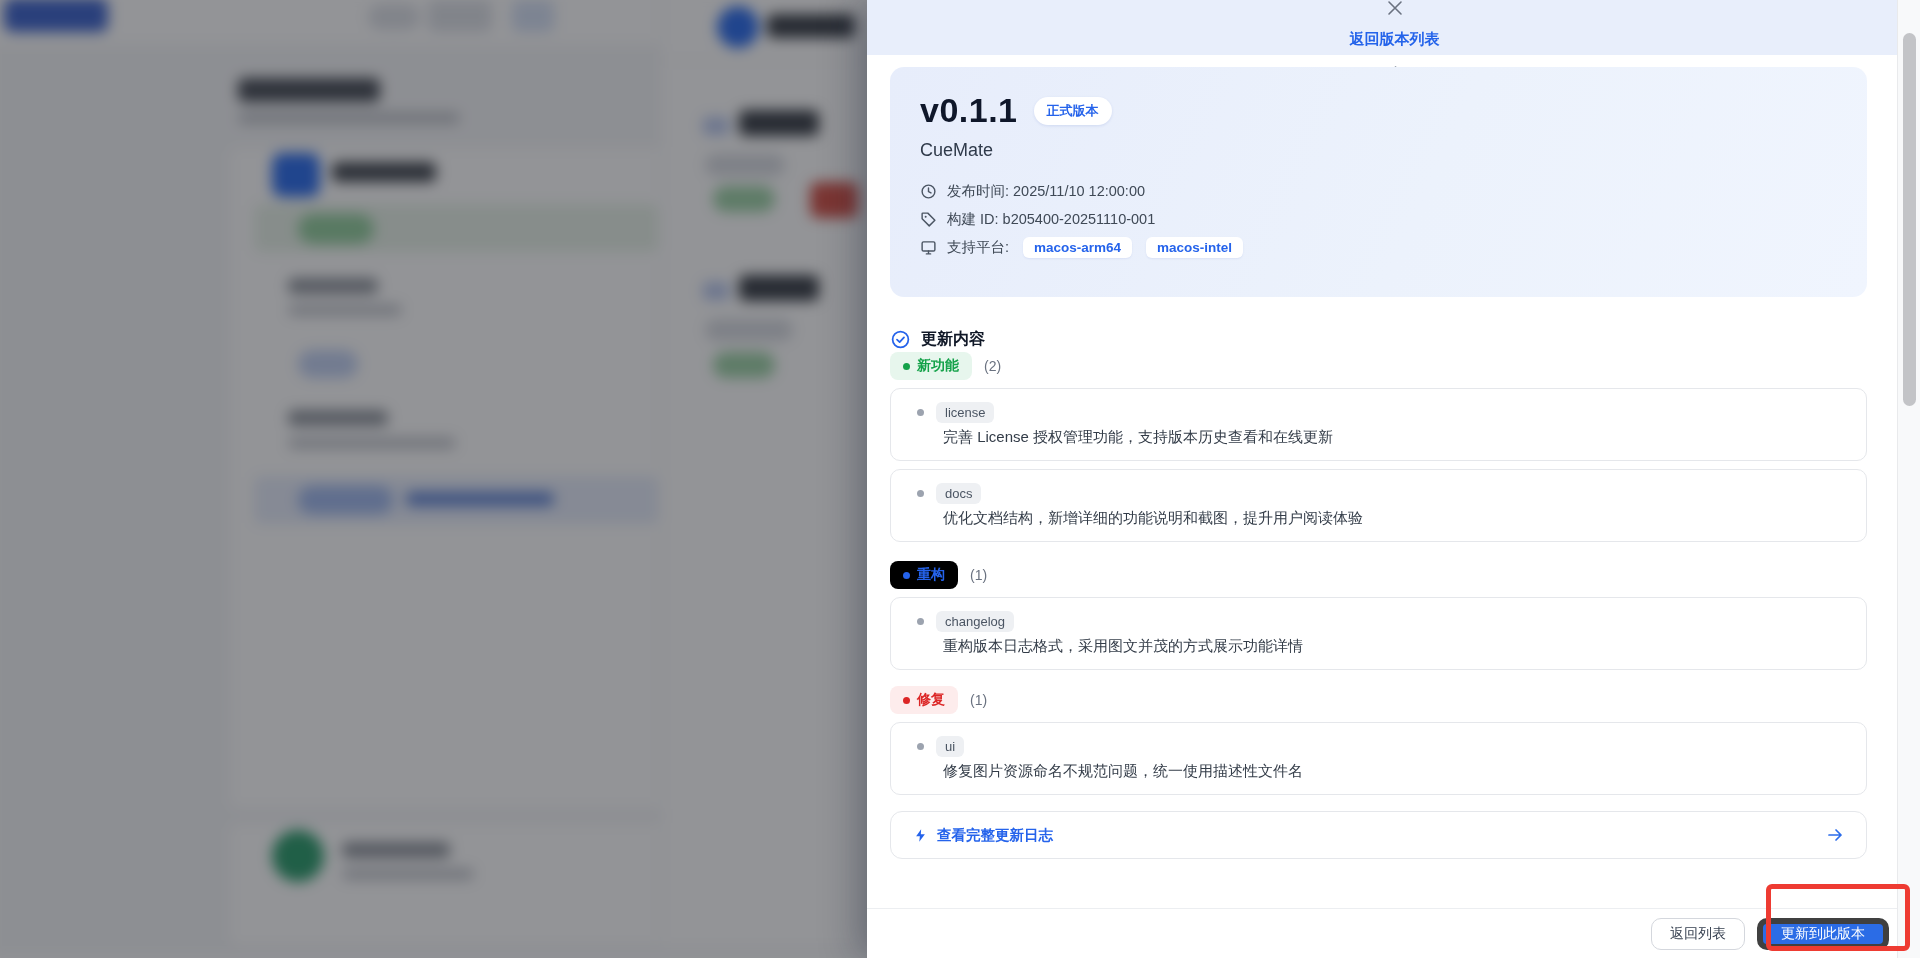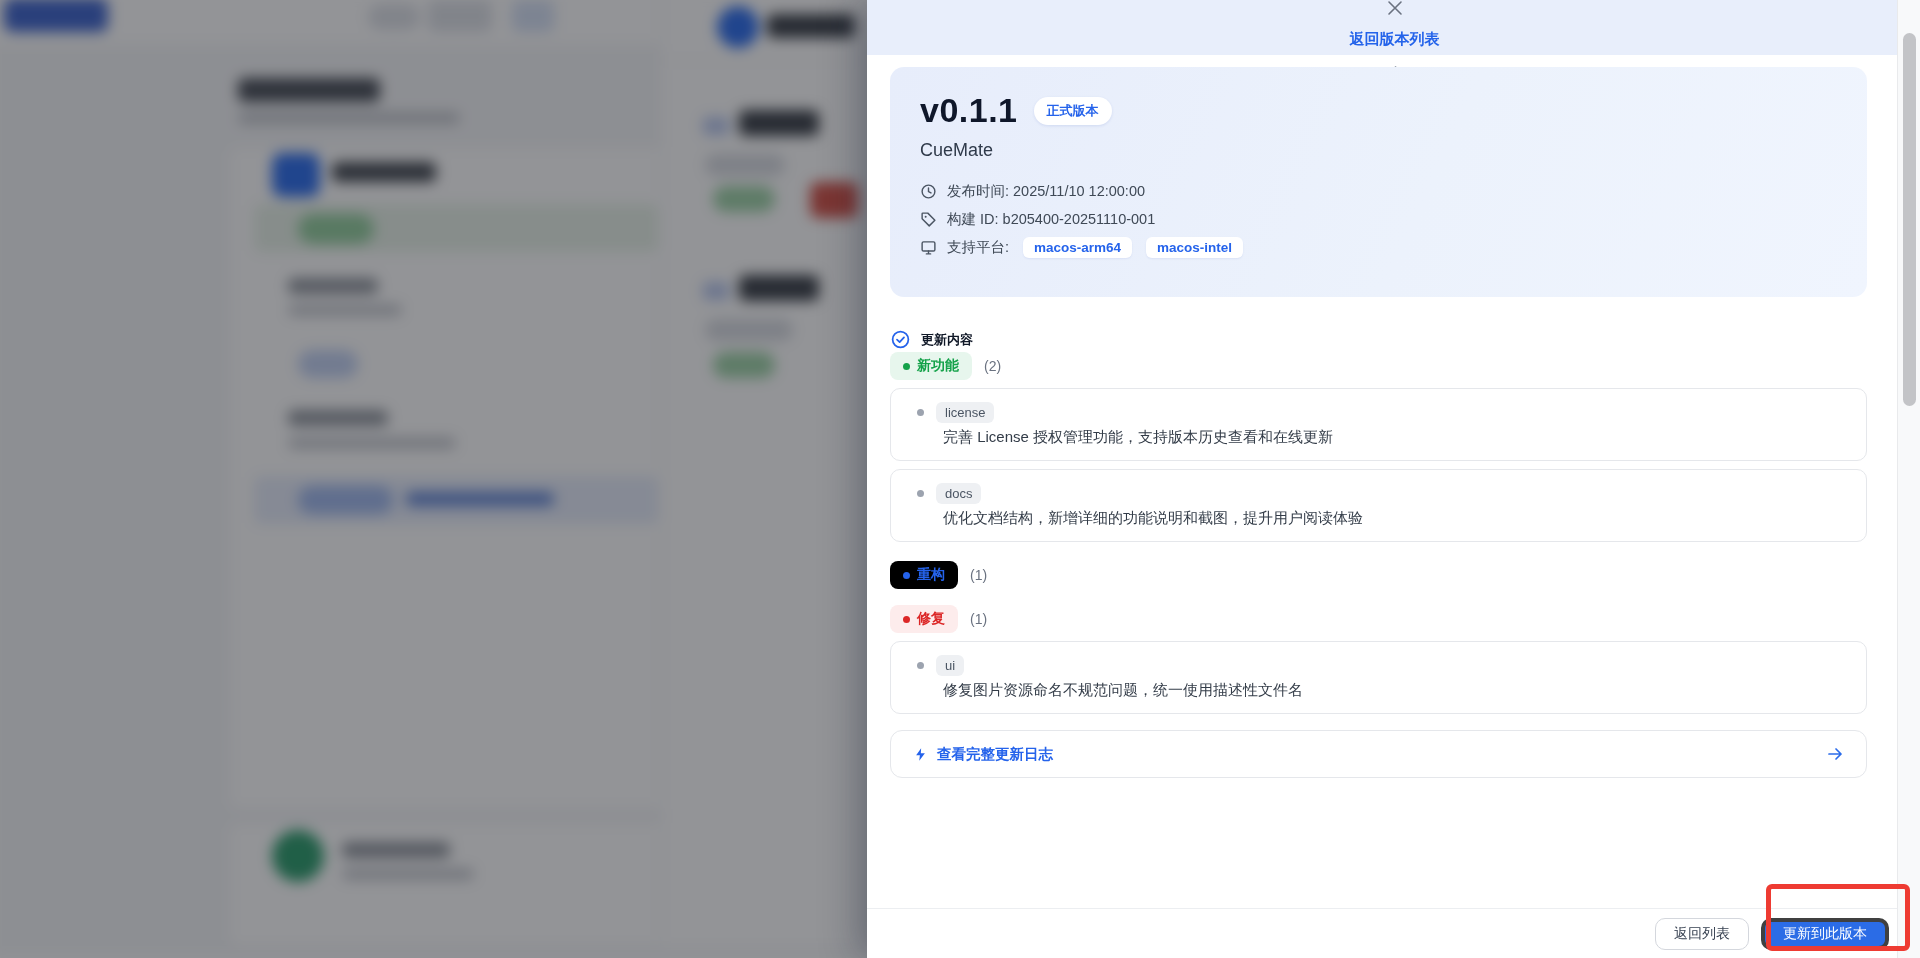--- a/index.html
+++ b/index.html
@@ -37,21 +37,21 @@
   .vc-badge { background:#ffffff; color:#2563eb; font-size:13px; font-weight:bold; padding:5px 13px;
     border-radius:999px; box-shadow:0 1px 3px rgba(30,64,175,0.12); }
   .vc-app { margin-top:10px; font-size:18px; color:#2f3a4a; }
   .vc-meta { margin-top:16px; }
   .meta-row { display:flex; align-items:center; gap:10px; height:28px; color:#3f4956; font-size:14.5px; }
   .meta-row svg { color:#4b5563; flex:0 0 auto; }
   .plat-badge { background:#ffffff; color:#2563eb; font-size:13.5px; font-weight:bold;
     padding:3px 11px; border-radius:6px; margin-left:4px; box-shadow:0 1px 2px rgba(30,64,175,0.08); }
 
   .section-head { margin-top:32px; display:flex; align-items:center; gap:10px; }
-  .section-head .txt { font-size:13px; font-weight:bold; color:#101827; }
+  .section-head .txt { font-size:16px; font-weight:bold; color:#101827; }
   .section-head svg { color:#2563eb; }
 
   .group-row { margin-top:2px; display:flex; align-items:center; gap:12px; }
   .group-pill { display:inline-flex; align-items:center; gap:7px; font-size:14px; font-weight:bold;
     padding:5px 13px; border-radius:8px; }
   .dot { width:7px; height:7px; border-radius:50%; }
   .gp-green { background:#e7f6ed; color:#15a24a; } .gp-green .dot { background:#15a24a; }
   .gp-blue  { background:#000000; color:#2563eb;font-family:Liberation Mono, monospace; } .gp-blue .dot { background:#2563eb; }
   .gp-red   { background:#fdecec; color:#dc2626; } .gp-red .dot { background:#dc2626; }
   .group-count { color:#6a7280; font-size:14px; }
@@ -66,21 +66,21 @@
   .changelog-card { margin-top:16px; height:48px; border:1px solid #e5e7eb; border-radius:12px;
     display:flex; align-items:center; justify-content:space-between; padding:0 22px; background:#fff; }
   .cl-left { display:flex; align-items:center; gap:9px; color:#2563eb; font-size:14.5px; font-weight:bold; cursor:pointer; }
   .cl-arrow { color:#2b6cea; display:flex; cursor:pointer; }
 
   .drawer-footer { position:absolute; left:0; right:23px; bottom:0; height:50px; background:#ffffff;
     border-top:1px solid #eceef1; display:flex; align-items:center; justify-content:flex-end; gap:12px; padding-right:8px; }
   .btn { height:32px; border-radius:10px; font-size:14px; display:inline-flex; align-items:center;
     padding:0 18px; cursor:pointer; font-family:Liberation Serif, serif; }
   .btn-secondary { background:#fff; border:1px solid #d4d7dd; color:#374151; }
-  .btn-primary { background:#2b6ce6; border:4px solid #404040; color:#ffffff; }
+  .btn-primary { background:#2b6ce6; border:6px solid #404040; color:#ffffff; }
 
   .scroll-strip { position:absolute; right:0; top:0; width:23px; height:958px; background:#f8f9fa; border-left:1px solid #e9eaec; }
   .scroll-thumb { position:absolute; right:4px; top:33px; width:13px; height:373px; background:#c3c4c7; border-radius:7px; }
 
   .annotation { position:absolute; left:1766px; top:884px; width:144px; height:67px;
     border:5px solid #ee3b32; border-radius:6px; z-index:60; pointer-events:none; }
 </style>
 </head>
 <body>
 
@@ -216,20 +216,27 @@
         <div class="item-desc">优化文档结构，新增详细的功能说明和截图，提升用户阅读体验</div>
       </div>
 
       <div class="group-row mt19">
         <span class="group-pill gp-blue">
           <span class="dot"></span>
           <span>重构</span>
         </span>
         <span class="group-count">(1)</span>
       </div>
+      <div class="item-card">
+        <div class="item-top">
+          <span class="bullet"></span>
+          <span class="tag-chip">changelog</span>
+        </div>
+        <div class="item-desc">重构版本日志格式，采用图文并茂的方式展示功能详情</div>
+      </div>
 
       <div class="group-row mt16">
         <span class="group-pill gp-red">
           <span class="dot"></span>
           <span>修复</span>
         </span>
         <span class="group-count">(1)</span>
       </div>
       <div class="item-card">
         <div class="item-top">

